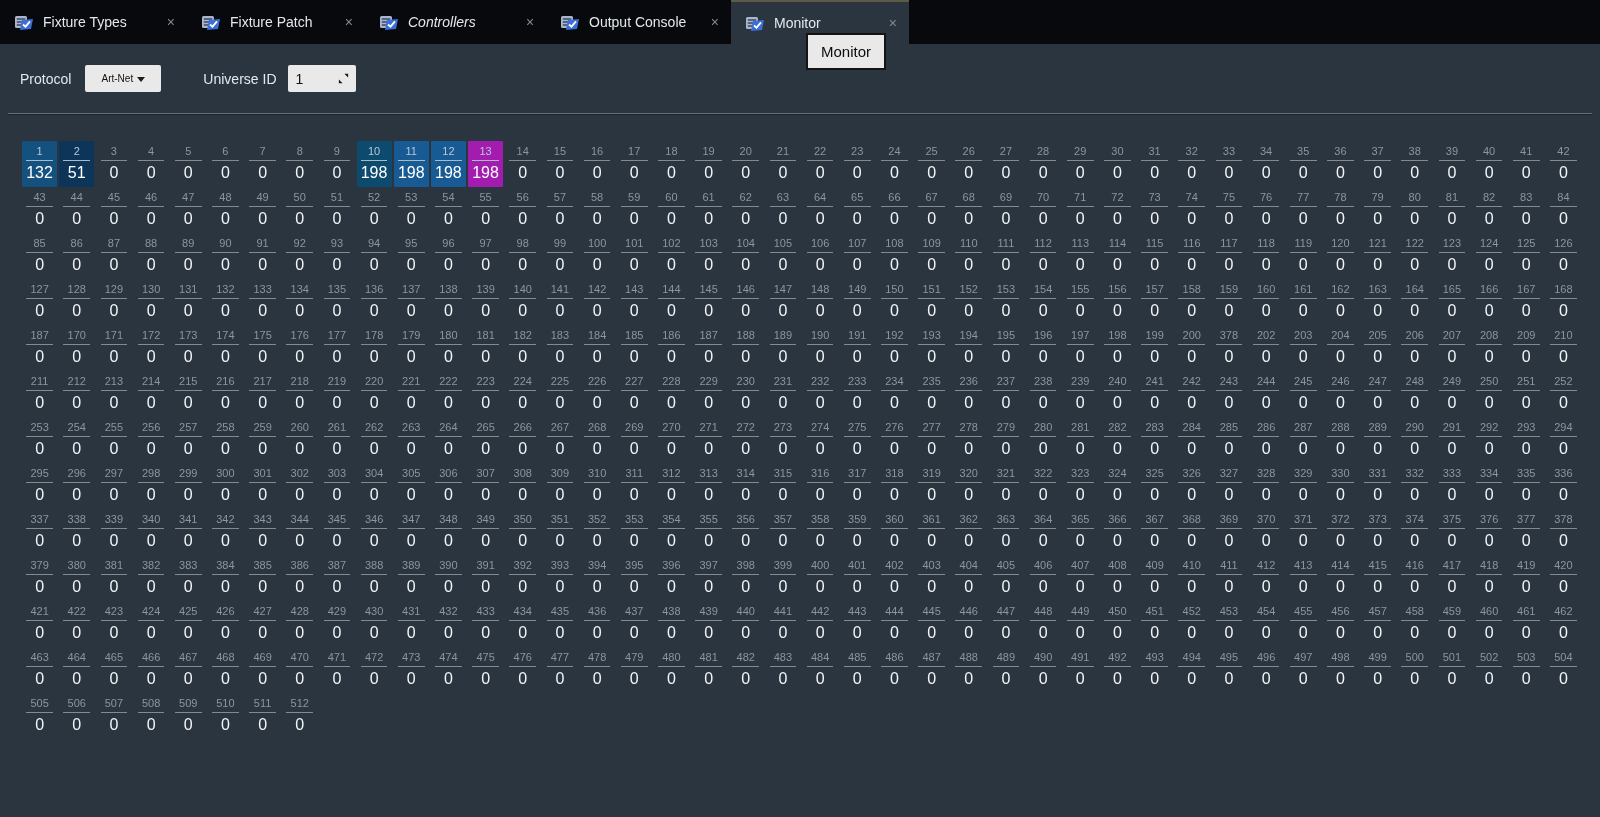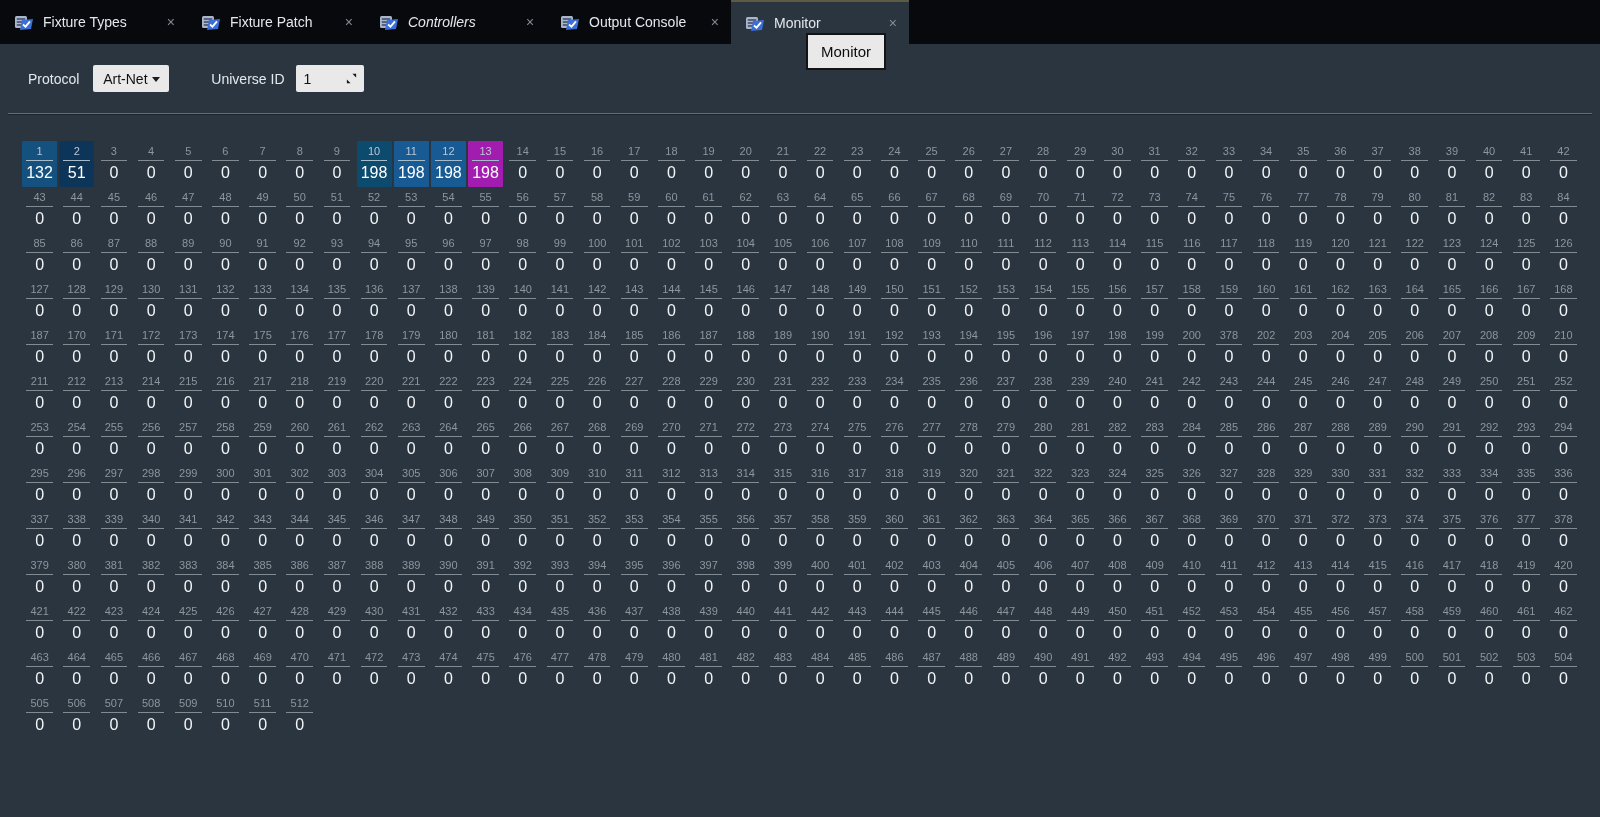--- a/index.html
+++ b/index.html
@@ -70,35 +70,35 @@
     padding:8px 13px;
     font-size:15px;
     z-index:20;
   }
 
   
   .toolbar{
     height:69px;
     display:flex;
     align-items:center;
-    padding-left:28px;
+    padding-left:20px;
   }
   .toolbar-label{font-size:14px;color:var(--text);}
   .protocol-label{margin-right:14px;}
   .dropdown{
     background:var(--control-bg);
     color:var(--control-text);
     height:27px;
     width:76px;
     border:none;
     border-radius:2px;
     display:flex;
     align-items:center;
     justify-content:center;
-    font-size:14px;
+    font-size:10px;
     gap:4px;
     cursor:default;
   }
   .dropdown-caret{
     width:0;height:0;
     border-left:4px solid transparent;
     border-right:4px solid transparent;
     border-top:5px solid #1c1c1c;
     margin-top:2px;
   }

